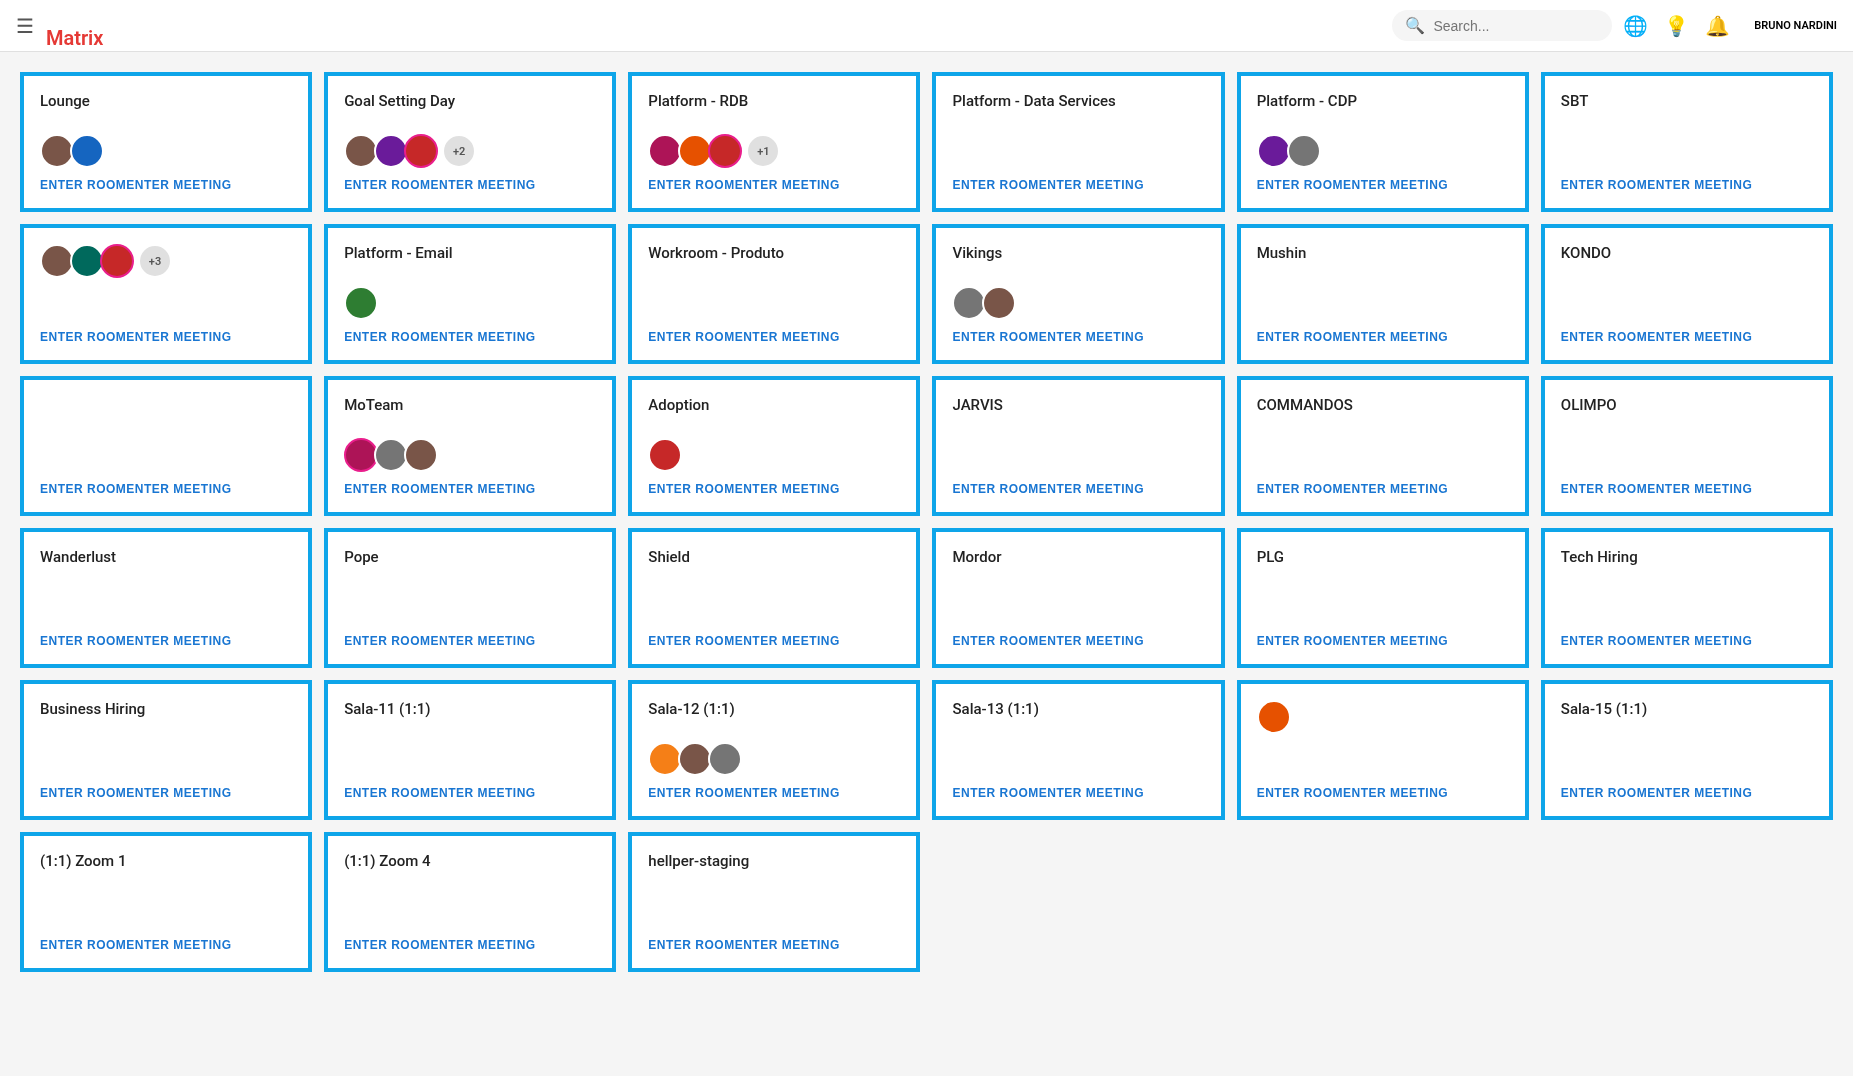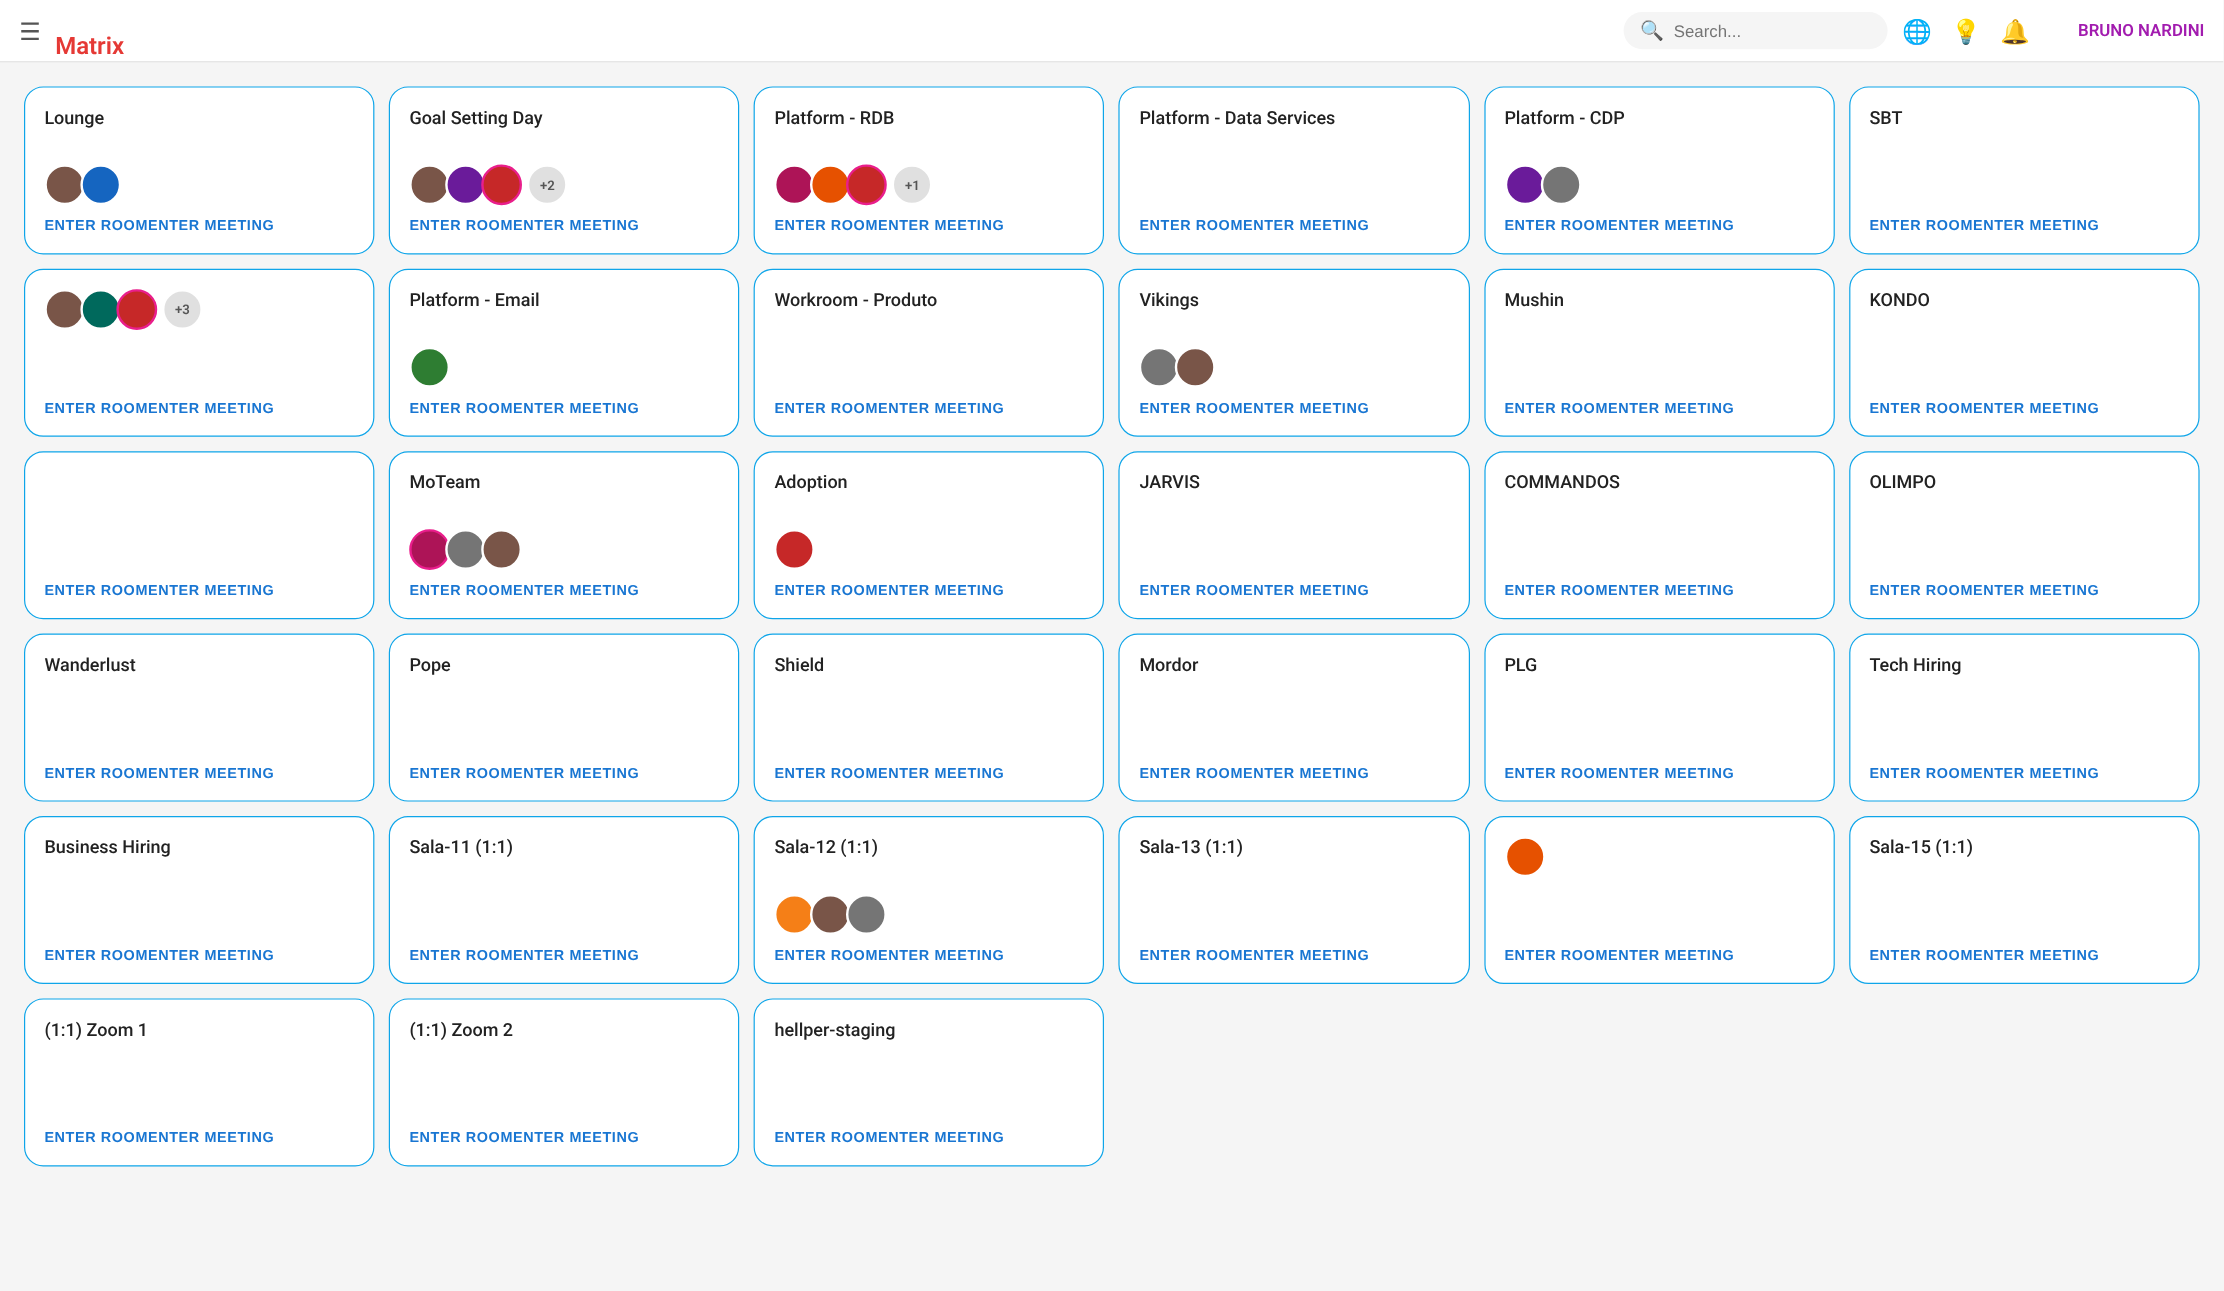--- a/index.html
+++ b/index.html
@@ -56,44 +56,44 @@
       display: flex;
       align-items: center;
       gap: 16px;
     }
     .header-icon {
       font-size: 20px;
       color: #555;
       cursor: pointer;
     }
     .header-user {
-      font-size: 14px;
+      font-size: 11px;
       font-weight: 600;
-      color: #a21caf;
-      margin-left: 24px;
+      color: #000000;
+      margin-left: 8px;
       cursor: pointer;
     }
 
     
     .main {
       padding: 20px;
     }
 
     
     .rooms-grid {
       display: grid;
       grid-template-columns: repeat(6, 1fr);
       gap: 12px;
     }
 
     
     .room-card {
       background: #fff;
-      border: 1px solid #0ea5e9;
-      border-radius: 16px;
+      border: 4px solid #0ea5e9;
+      border-radius: 0;
       padding: 16px;
       display: flex;
       flex-direction: column;
       min-height: 140px;
     }
     .room-name {
       font-size: 15px;
       font-weight: 500;
       color: #222;
       margin-bottom: 10px;
@@ -464,21 +464,21 @@
       </div>
       <div class="room-card">
         <div class="room-name">(1:1) Zoom 1</div>
         <div class="room-avatars-empty"></div>
         <div class="room-actions">
           <button class="room-action-btn">ENTER ROOM</button>
           <button class="room-action-btn">ENTER MEETING</button>
         </div>
       </div>
       <div class="room-card">
-        <div class="room-name">(1:1) Zoom 2</div>
+        <div class="room-name">(1:1) Zoom 4</div>
         <div class="room-avatars-empty"></div>
         <div class="room-actions">
           <button class="room-action-btn">ENTER ROOM</button>
           <button class="room-action-btn">ENTER MEETING</button>
         </div>
       </div>
       <div class="room-card">
         <div class="room-name">hellper-staging</div>
         <div class="room-avatars-empty"></div>
         <div class="room-actions">

